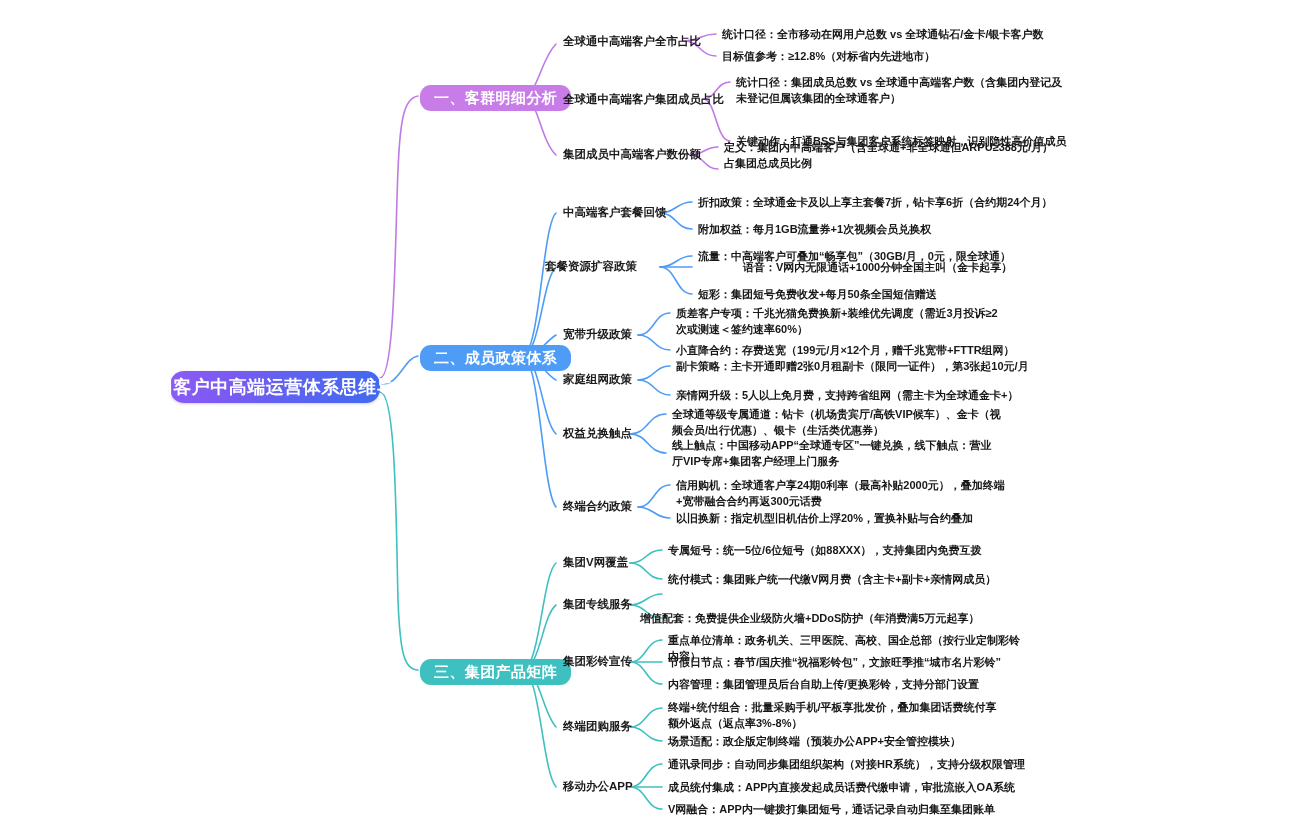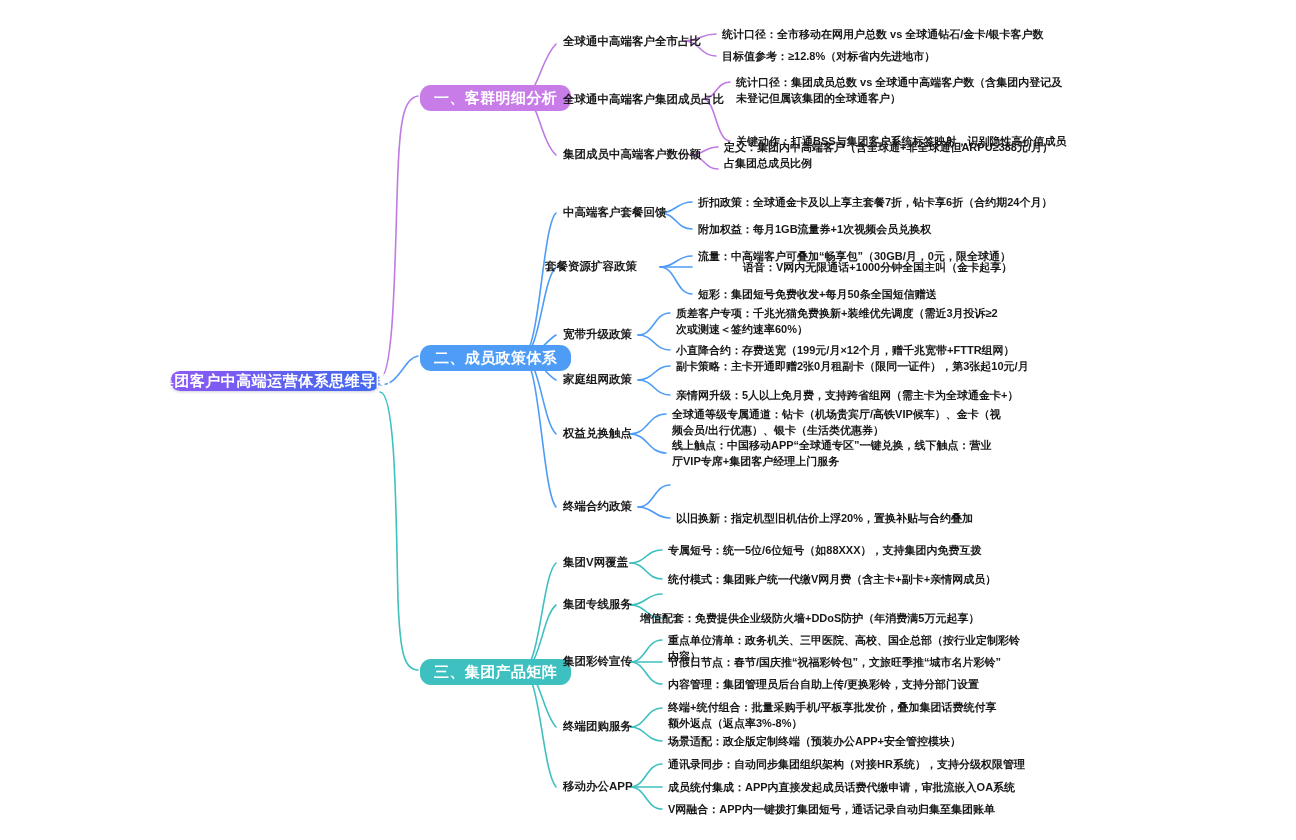--- a/index.html
+++ b/index.html
@@ -5,24 +5,24 @@
   html,body{margin:0;padding:0;background:#ffffff;}
   body{
     width:1296px;height:840px;position:relative;overflow:hidden;
     font-family:"Liberation Sans","DejaVu Sans",sans-serif;
     color:#1a1a1a;
   }
   #map{position:absolute;inset:0;width:1296px;height:840px;}
   #links{position:absolute;left:0;top:0;width:1296px;height:840px;pointer-events:none;}
 
   .root-node{
-    position:absolute;left:170px;top:371px;width:210px;height:20px;
+    position:absolute;left:170px;top:371px;width:210px;height:32px;
     border-radius:14px;
     background:linear-gradient(100deg,#8b5cf6 0%,#7a5af2 28%,#5a63f0 62%,#4169f0 100%);
-    color:#fff;font-size:15px;font-weight:bold;letter-spacing:.5px;
+    color:#fff;font-size:18px;font-weight:bold;letter-spacing:.5px;
     display:flex;align-items:center;justify-content:center;
     box-shadow:0 1px 3px rgba(60,60,120,.25);
     white-space:nowrap;
   }
 
   .branch-node{
     position:absolute;height:26px;border-radius:11px;
     display:flex;align-items:center;justify-content:center;
     color:#ffffff;font-size:15px;font-weight:bold;letter-spacing:.4px;
     white-space:nowrap;padding:0 14px;
@@ -155,20 +155,21 @@
 
   <div class="leaf-node w1" style="left:676px;top:305px;">质差客户专项：千兆光猫免费换新+装维优先调度（需近3月投诉≥2次或测速＜签约速率60%）</div>
   <div class="leaf-node w2" style="left:676px;top:342px;">小直降合约：存费送宽（199元/月×12个月，赠千兆宽带+FTTR组网）</div>
 
   <div class="leaf-node w2" style="left:676px;top:358px;">副卡策略：主卡开通即赠2张0月租副卡（限同一证件），第3张起10元/月</div>
   <div class="leaf-node w2" style="left:676px;top:387px;">亲情网升级：5人以上免月费，支持跨省组网（需主卡为全球通金卡+）</div>
 
   <div class="leaf-node w1" style="left:672px;top:406px;">全球通等级专属通道：钻卡（机场贵宾厅/高铁VIP候车）、金卡（视频会员/出行优惠）、银卡（生活类优惠券）</div>
   <div class="leaf-node w1" style="left:672px;top:437px;">线上触点：中国移动APP“全球通专区”一键兑换，线下触点：营业厅VIP专席+集团客户经理上门服务</div>
 
+  <div class="leaf-node w1" style="left:676px;top:477px;">信用购机：全球通客户享24期0利率（最高补贴2000元），叠加终端+宽带融合合约再返300元话费</div>
   <div class="leaf-node w2" style="left:676px;top:510px;">以旧换新：指定机型旧机估价上浮20%，置换补贴与合约叠加</div>
 
   <div class="sub-node" style="left:563px;top:555px;">集团V网覆盖</div>
   <div class="sub-node" style="left:563px;top:597px;">集团专线服务</div>
   <div class="sub-node" style="left:563px;top:654px;">集团彩铃宣传</div>
   <div class="sub-node" style="left:563px;top:719px;">终端团购服务</div>
   <div class="sub-node" style="left:563px;top:779px;">移动办公APP</div>
 
   <div class="leaf-node w2" style="left:668px;top:542px;">专属短号：统一5位/6位短号（如88XXX），支持集团内免费互拨</div>
   <div class="leaf-node w2" style="left:668px;top:571px;">统付模式：集团账户统一代缴V网月费（含主卡+副卡+亲情网成员）</div>

